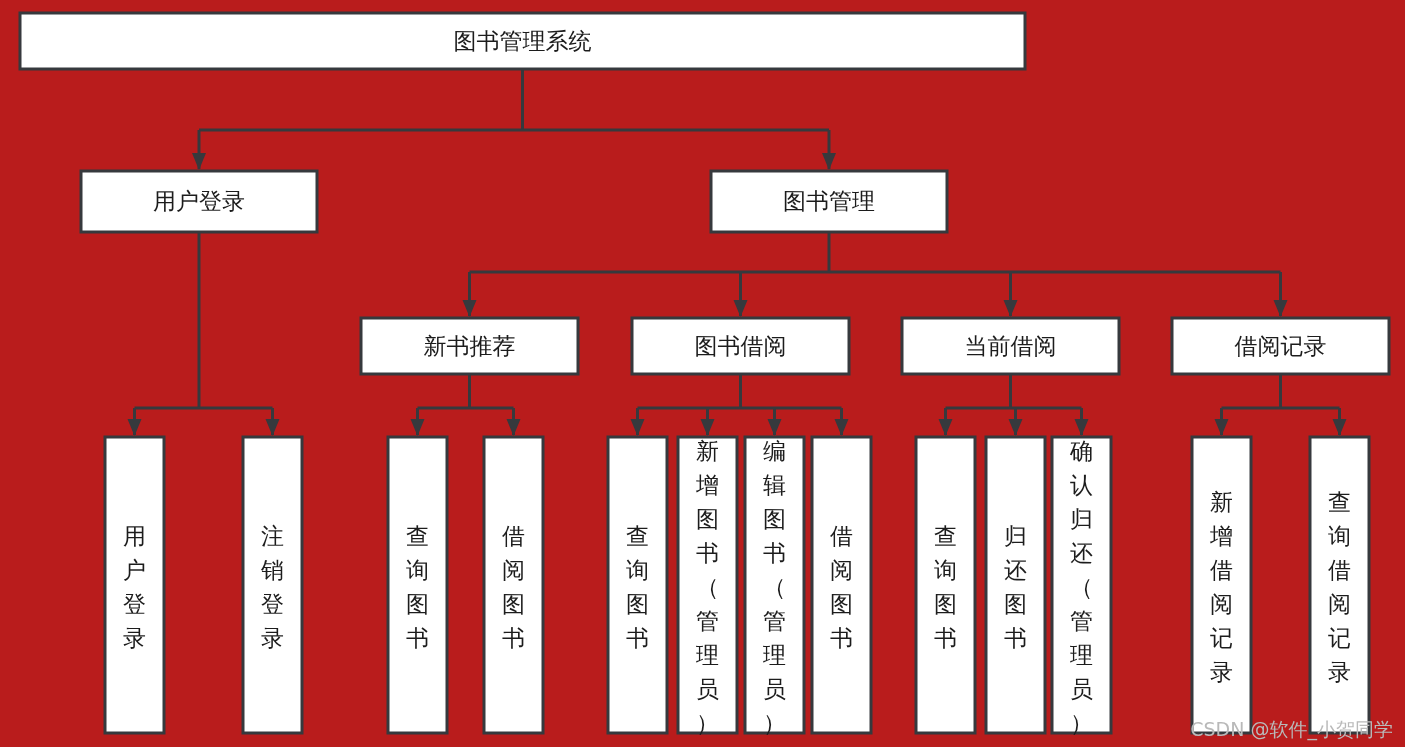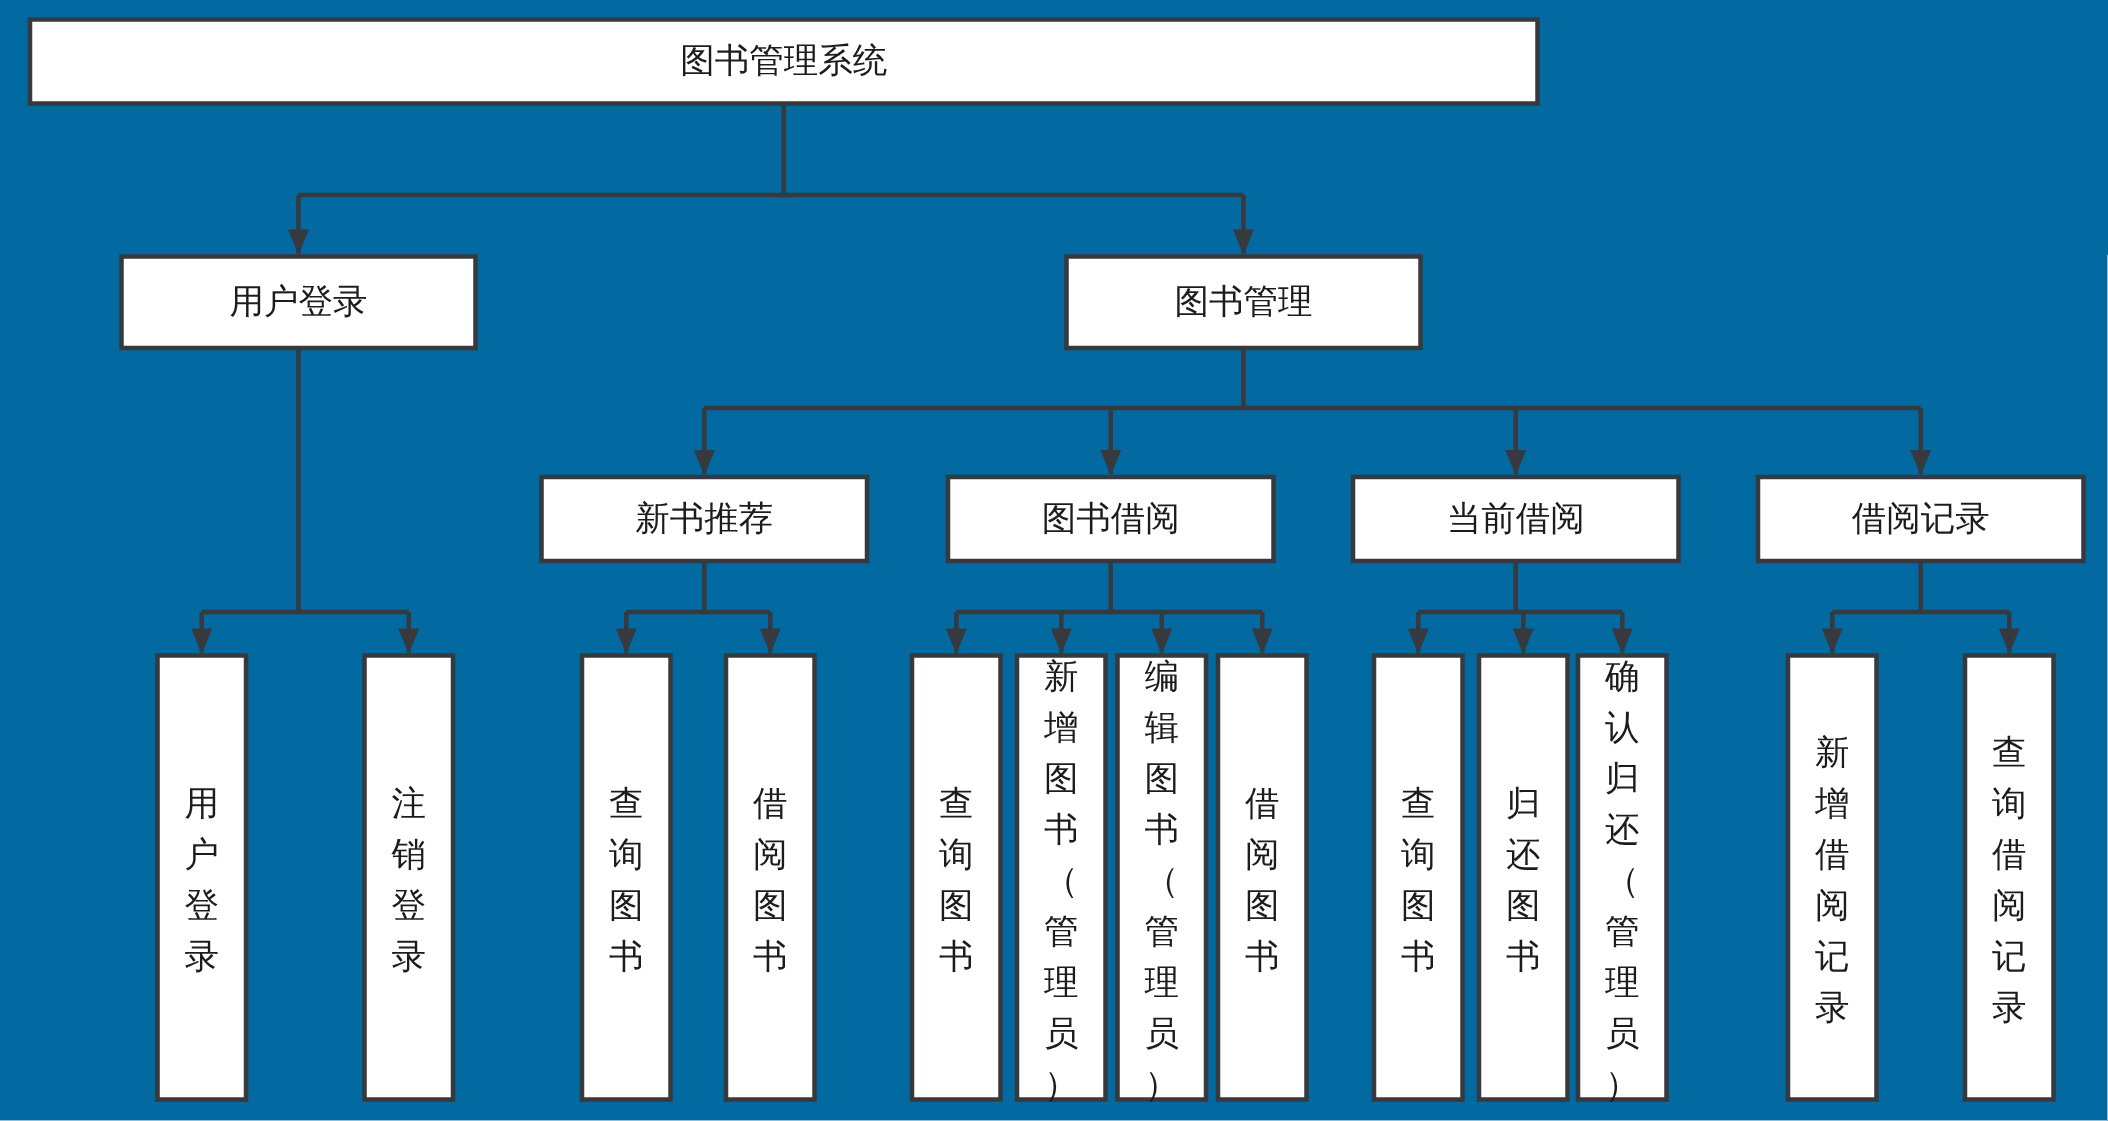--- a/index.html
+++ b/index.html
@@ -10,21 +10,21 @@
   body {
     width: 1405px;
     height: 747px;
     overflow: hidden;
     font-family: "DejaVu Sans", "Liberation Sans", sans-serif;
   }
   #diagram-root {
     position: relative;
     width: 1405px;
     height: 747px;
-    background: #0369a1;
+    background: #b91c1c;
   }
   svg.diagram-canvas {
     position: absolute;
     left: 0;
     top: 0;
     width: 1405px;
     height: 747px;
   }
   .node-rect {
     fill: #ffffff;
@@ -194,13 +194,14 @@
       </g>
       <g>
         <rect x="105" y="437" width="59" height="296" class="node-rect"></rect>
         <text x="134.5" y="543.52" class="node-label-v"><tspan x="134.5" dy="0">用</tspan><tspan x="134.5" dy="34">户</tspan><tspan x="134.5" dy="34">登</tspan><tspan x="134.5" dy="34">录</tspan></text>
       </g>
       <g>
         <rect x="243" y="437" width="59" height="296" class="node-rect"></rect>
         <text x="272.5" y="543.52" class="node-label-v"><tspan x="272.5" dy="0">注</tspan><tspan x="272.5" dy="34">销</tspan><tspan x="272.5" dy="34">登</tspan><tspan x="272.5" dy="34">录</tspan></text>
       </g>
     </svg>
+  <div class="watermark-text">CSDN @软件_小贺同学</div>
 </div>
 
 </body></html>

